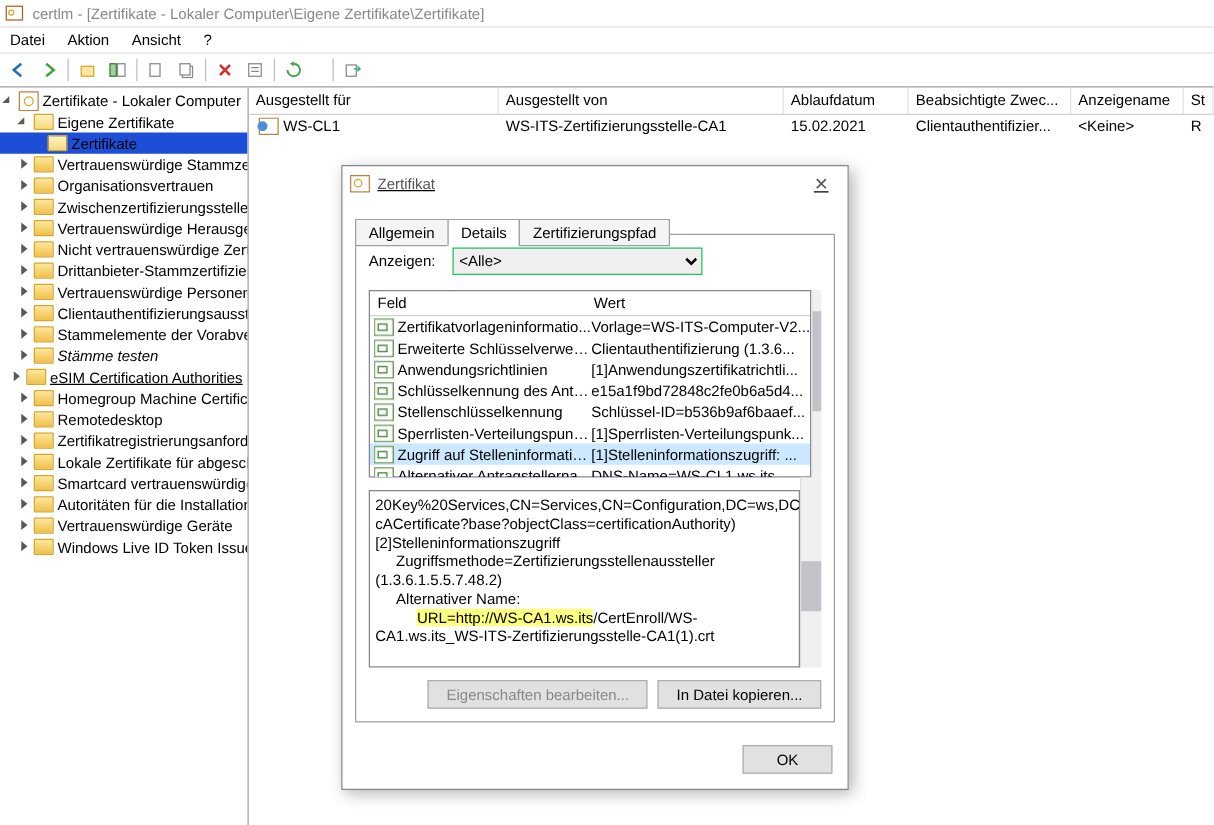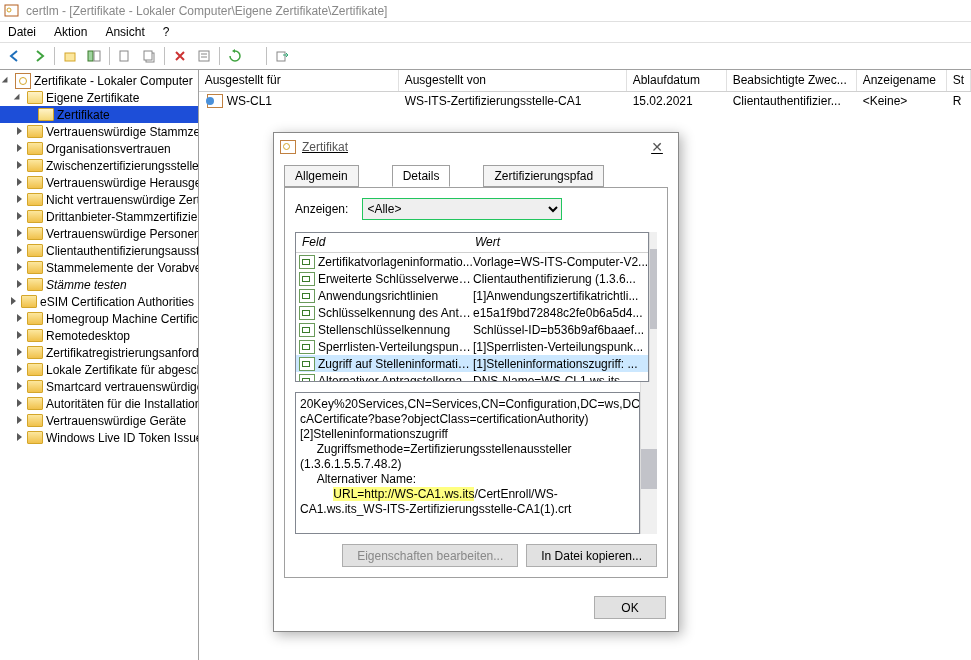--- a/index.html
+++ b/index.html
@@ -30,29 +30,29 @@
 .cert-icon { width:16px; height:14px; margin:0 4px 0 2px; display:inline-block; background:#fff; border:1px solid #c08040; position:relative; flex-shrink:0;}
 .cert-icon::before{content:"";position:absolute;left:-2px;top:2px;width:8px;height:8px;background:#4a90d9;border-radius:50%;}
 
 .dialog { position: absolute; left: 273px; top: 132px; width: 406px; height: 500px; background:#fff; border:1px solid #888; box-shadow: 3px 3px 12px rgba(0,0,0,.3); display:flex; flex-direction:column;}
 .dlg-title { height: 28px; display:flex; align-items:center; padding: 0 6px; text-decoration: underline; }
 .dlg-title .ic { width:16px; height:14px; margin-right:6px; background:#fff; border:1px solid #c08040; position:relative;}
 .dlg-title .ic::after{content:"";position:absolute;left:2px;top:2px;width:5px;height:5px;border:1px solid #d4a62a;border-radius:50%;}
 .dlg-title span { color:#555; }
 .dlg-close { margin-left:auto; width:30px; height:20px; display:flex;align-items:center;justify-content:center; font-size:14px; color:#555;}
 .dlg-body { flex:1; padding: 4px 10px 10px; display:flex; flex-direction:column;}
-.tabs { display:flex; position:relative; top:0; z-index:2;gap:34px;}
+.tabs { display:flex; position:relative; top:10px; z-index:2;}
 .tab { padding: 3px 10px; border:1px solid #a0a0a0; background:#fff; margin-right:-1px;}
 .tab.inactive { background:#f4f4f4; border-bottom:1px solid #a0a0a0;}
 .tab.active { border-bottom:1px solid #fff; }
 .tab-pane { border:1px solid #a0a0a0; flex:1; padding:10px; display:flex; flex-direction:column; }
 .show-row { display:flex; align-items:center; margin-bottom:12px; gap:14px;}
 .show-row select { width:200px; height:22px; border:1px solid #22c55e; background:#efefef;}
 .fields { border:1px solid #828790; height:150px; display:flex; flex-direction:column;}
-.fields-hdr { display:flex; height:20px; border-bottom:1px solid #d0d0d0;font-style:italic;}
+.fields-hdr { display:flex; height:20px; border-bottom:1px solid #d0d0d0;}
 .fields-hdr > div { padding:2px 6px; }
 .fields-body { flex:1; overflow-y:auto;}
 .frow { display:flex; height:17px; align-items:center;}
 .frow.sel { background:#cce8ff;}
 .frow .fic { width:16px; height:14px; margin:0 3px; background:#fff; border:1px solid #6a9a5a; position:relative; flex-shrink:0;}
 .frow .fic::after{content:"";position:absolute;left:2px;top:3px;width:6px;height:4px;border:1px solid #3a7a2a;}
 .frow > div { overflow:hidden; white-space:nowrap; text-overflow:ellipsis;}
 .detail { margin-top:10px; border:1px solid #828790; flex:1; padding:4px 6px 4px 4px; font-size:12px; line-height:15px; overflow-y:auto; position:relative;}
 .detail .hl { background:#ffff80;}
 .btnrow { display:flex; gap:8px; margin-top:10px; justify-content:flex-end;}
@@ -206,21 +206,21 @@
         <div class="tree-row" style="padding-left: 14px;">
           <span class="tw col"></span>
           <span class="folder"></span>
           <span>Stammelemente der Vorabversion</span>
         </div>
         <div class="tree-row" style="padding-left: 14px; font-style: italic;">
           <span class="tw col"></span>
           <span class="folder"></span>
           <span>Stämme testen</span>
         </div>
-        <div class="tree-row" style="padding-left: 8px;">
+        <div class="tree-row" style="padding-left: 8px; text-decoration: underline;">
           <span class="tw col"></span>
           <span class="folder"></span>
           <span>eSIM Certification Authorities</span>
         </div>
         <div class="tree-row" style="padding-left: 14px;">
           <span class="tw col"></span>
           <span class="folder"></span>
           <span>Homegroup Machine Certificates</span>
         </div>
         <div class="tree-row" style="padding-left: 14px;">

